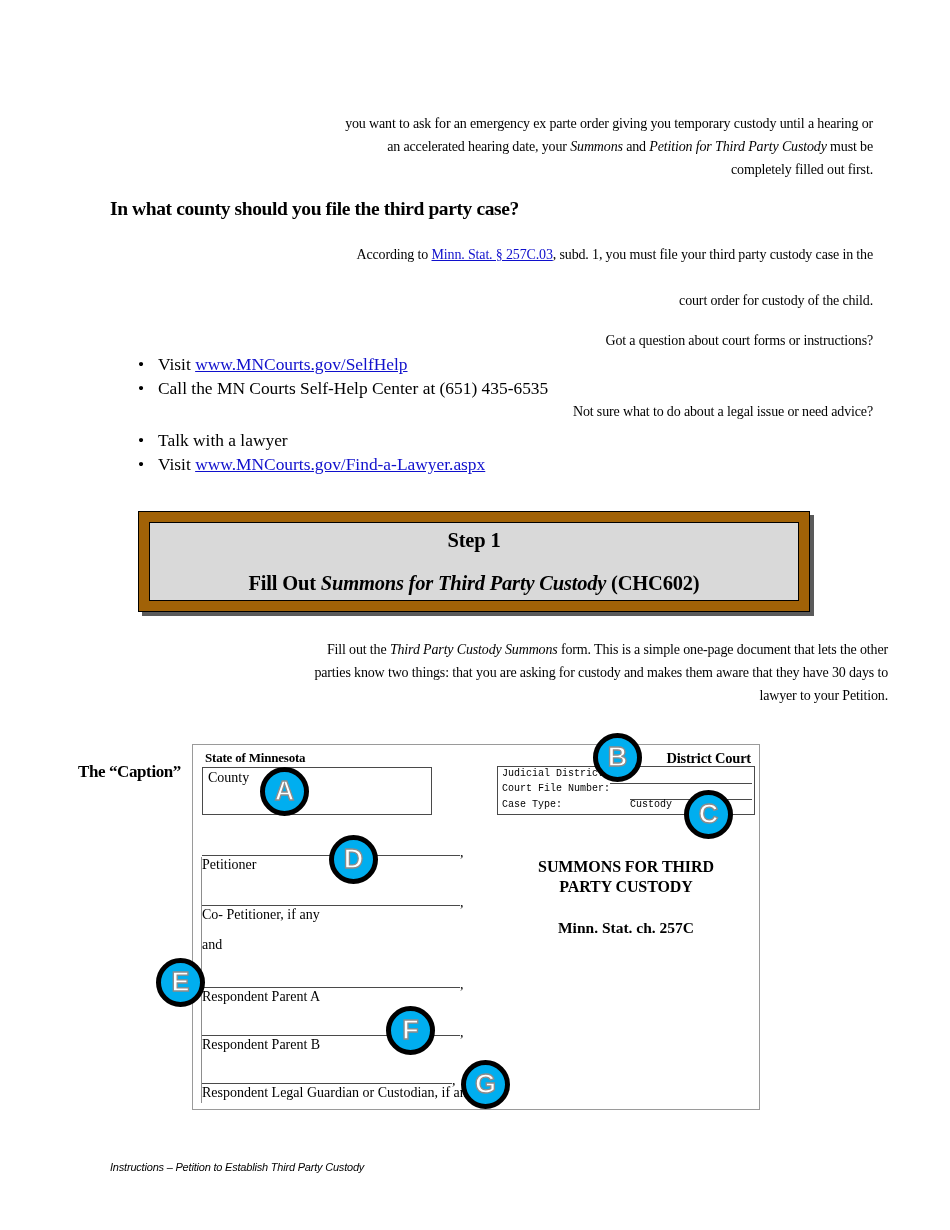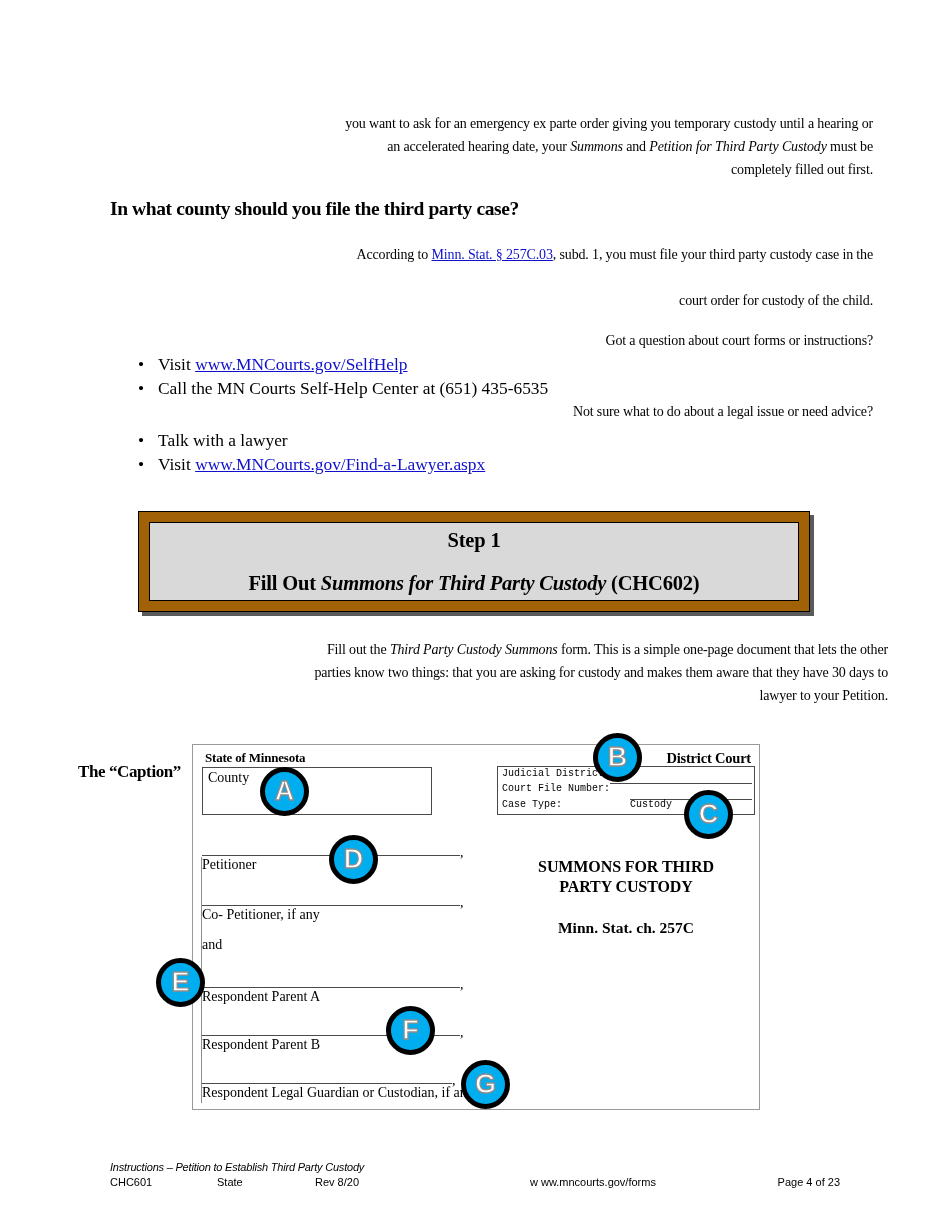--- a/index.html
+++ b/index.html
@@ -428,22 +428,15 @@
 
     <div class="marker" style="left:-37px; top:213px; width:49px; height:49px; font-size:27px;">E</div>
 
     <div class="marker" style="left:193px; top:261px; width:49px; height:49px; font-size:27px;">F</div>
 
     <div class="marker" style="left:268px; top:315px; width:49px; height:49px; font-size:27px;">G</div>
   </div>
 
   <div class="footer">
     <div class="line1">Instructions – Petition to Establish Third Party Custody</div>
-    <div class="line2">
-      <span class="f-code">CHC601</span>
-      <span class="f-state">State</span>
-      <span class="f-rev">Rev 8/20</span>
-      <span class="f-url">w ww.mncourts.gov/forms</span>
-      <span class="f-page">Page 4 of 23</span>
-    </div>
   </div>
 
 </div>
 
 </body></html>

